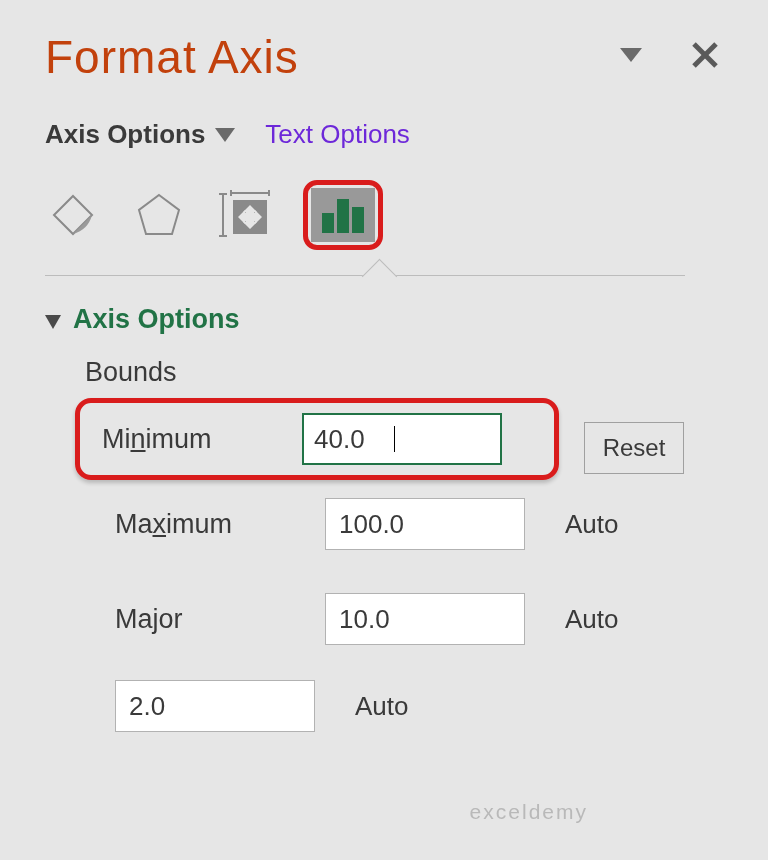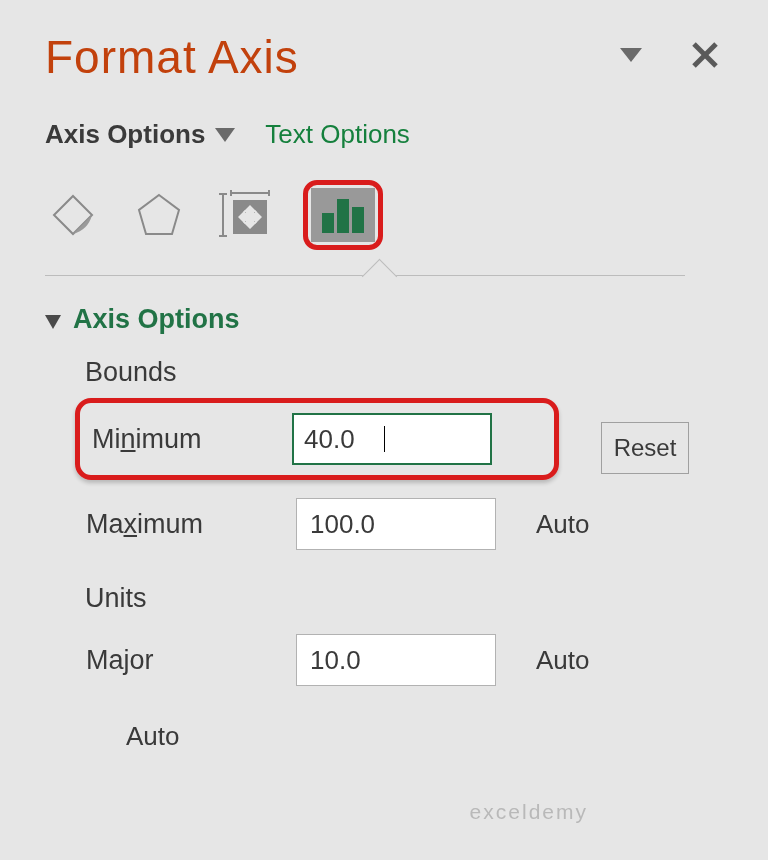--- a/index.html
+++ b/index.html
@@ -40,21 +40,21 @@
     gap: 30px;
     margin-bottom: 30px;
   }
   .tab-active {
     font-weight: 700;
     font-size: 26px;
     color: #3a3a3a;
   }
   .tab-inactive {
     font-size: 26px;
-    color: #15803d;
+    color: #6d28d9;
     font-weight: 400;
     text-align: right;
   }
   .icon-row {
     display: flex;
     align-items: center;
     gap: 30px;
     margin-bottom: 25px;
   }
   .icon-box {
@@ -112,30 +112,31 @@
   .section-title {
     color: #217346;
     font-weight: 700;
     font-size: 27px;
   }
   .group-label {
     font-size: 27px;
     color: #3a3a3a;
     margin-left: 40px;
     margin-bottom: 10px;
+    margin-top: 20px;
   }
   .field-row {
     display: flex;
     align-items: center;
     margin-left: 40px;
     margin-bottom: 15px;
     gap: 0;
   }
   .field-row.indent {
-    margin-left: 41px;
+    margin-left: 70px;
   }
   .field-label {
     font-size: 27px;
     color: #3a3a3a;
     width: 210px;
     text-align: left;
   }
   .underline-letter { text-decoration: underline; }
   .field-input {
     width: 200px;
@@ -145,38 +146,38 @@
     font-size: 26px;
     padding: 4px 10px;
     color: #3a3a3a;
     gap: 32px;
   }
   .field-input.plain {
     border: 1px solid #b2b2b2;
     padding-left: 13px;
   }
   .btn-reset {
-    margin-left: 42px;
-    width: 88px;
+    margin-left: 25px;
+    width: 100px;
     height: 52px;
     background: #e6e6e6;
     border: 1px solid #a0a0a0;
     font-size: 24px;
     color: #3a3a3a;
   }
   .auto-label {
     margin-left: 40px;
     font-size: 26px;
     color: #3a3a3a;
     text-align: right;
   }
   .highlight-box {
     border: 5px solid #d91c1c;
     border-radius: 16px;
-    padding: 10px 10px 10px 12px;
+    padding: 10px 10px 10px 22px;
     margin-left: 30px;
     display: flex;
     align-items: center;
     width: 484px;
     box-shadow: 0 3px 4px rgba(0,0,0,0.2);
     margin-bottom: 18px;
   }
   .highlight-box .field-label { width: 200px; }
   .cursor-bar {
     display:inline-block;
@@ -287,31 +288,31 @@
 
   <div class="field-row indent">
     <div class="field-label">
       <span>Ma</span><span class="underline-letter">x</span><span>imum</span>
     </div>
     <input class="field-input plain" value="100.0" style="">
     <span class="auto-label">Auto</span>
   </div>
 
   <div style="height:18px;"></div>
-  <div class="group-label">Units</div>
   <div style="height:10px;"></div>
 
   <div class="field-row indent">
     <div class="field-label">
       <span>Ma</span><span class="underline-letter">j</span><span>or</span>
     </div>
     <input class="field-input plain" value="10.0" style="">
     <span class="auto-label">Auto</span>
   </div>
 
   <div style="height:20px;"></div>
 
   <div class="field-row indent">
+    <input class="field-input plain" value="2.0" style="">
     <span class="auto-label">Auto</span>
   </div>
 
   <div class="watermark">exceldemy</div>
 </div>
 
 </body></html>

